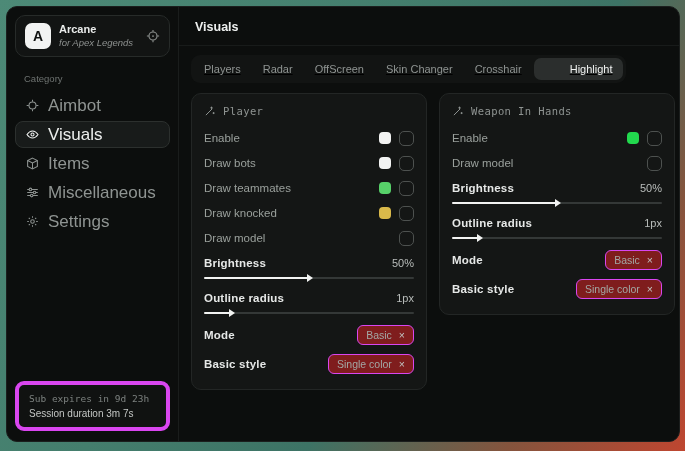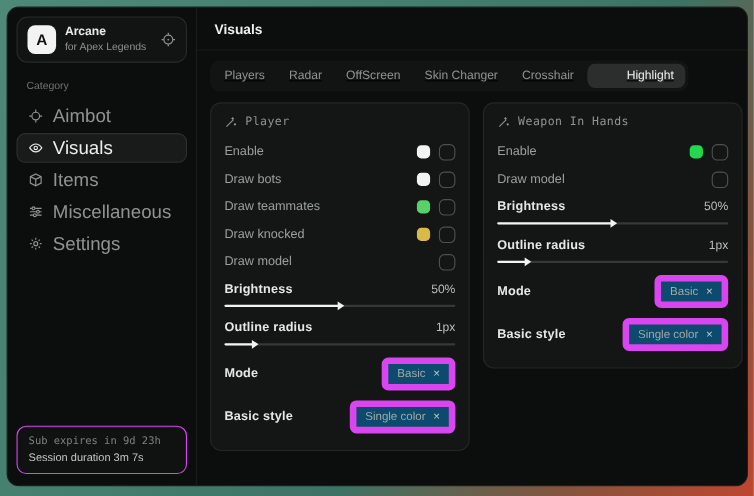--- a/index.html
+++ b/index.html
@@ -9,28 +9,28 @@
     background:linear-gradient(125deg,#4d8a77 0%,#447e6d 40%,#3d7365 62%,#84543d 82%,#bf4630 100%); }
   .window { position:absolute; left:6px; top:6px; right:5px; bottom:9px;
     background:#0c0e0d; border:1px solid #1b1e1d; border-radius:11px; display:flex; overflow:hidden; }
 
   
   .sidebar { width:172px; flex:0 0 172px; border-right:1px solid #1a1d1c; display:flex; flex-direction:column; padding:8px 8px 10px; }
   .logo-card { display:flex; align-items:center; gap:8px; border:1px solid #272b29; background:#121413; border-radius:10px; padding:7px 9px; }
   .logo-sq { width:26px; height:26px; border-radius:7px; background:#f2f3f2; color:#101211; font-weight:bold; font-size:14px; display:flex; align-items:center; justify-content:center; }
   .logo-txt { flex:1; line-height:1.25; }
   .logo-title { font-size:11px; font-weight:bold; color:#e9ebea; }
-  .logo-sub { font-size:9.5px; color:#8d918f; }
+  .logo-sub { font-size:9.5px; color:#8d918f;font-style:italic; }
   .logo-gear { color:#8d918f; display:flex; }
   .cat-label { font-size:9.5px; color:#6e7371; margin:16px 9px 8px; }
   .side-item { display:flex; align-items:center; gap:9px; height:27px; padding:0 10px; margin-bottom:2px;
     border:1px solid transparent; border-radius:8px; font-size:17px; color:#8f9492; cursor:default; }
   .side-item .icn { display:flex; color:#84898 7; }
   .side-item.sel { background:#181b1a; border-color:#2c302e; color:#eceeed; }
-  .side-foot { margin-top:auto; border:1px solid #d946ef; border-radius:9px; padding:8px 10px; background:#101211; }
+  .side-foot { margin-top:auto; border:4px solid #d946ef; border-radius:9px; padding:8px 10px; background:#101211; }
   .foot1 { font-family:"DejaVu Sans Mono", monospace; font-size:9.5px; color:#7c817f; margin-bottom:4px; }
   .foot2 { font-size:10px; color:#c3c6c4; }
 
   
   .main { flex:1; display:flex; flex-direction:column; min-width:0; }
   .main-header { padding:13px 16px 11px; font-size:12.5px; font-weight:bold; color:#eef0ef; border-bottom:1px solid #181b1a; }
   .tabbar { margin:9px 16px 0 12px; display:inline-flex; gap:2px; background:#121413; border-radius:9px; padding:3px; width:fit-content;text-decoration:underline; }
   .tab { padding:5px 10px; border-radius:7px; font-size:11px; color:#8f9492; white-space:nowrap; cursor:default; }
   .tab.sel { background:#2b2e2d; color:#f1f3f2;padding-left:36px; }
   .content { display:flex; align-items:flex-start; gap:12px; padding:10px 12px 0;text-align:right; }
@@ -41,21 +41,21 @@
   .lbl-dim { font-size:11.5px; color:#9aa09c; }
   .lbl-bright { font-size:11.5px; color:#e6e8e7; font-weight:bold; letter-spacing:.2px; }
   .ctrls { display:flex; align-items:center; gap:8px; }
   .swatch { width:12px; height:12px; border-radius:4px; }
   .checkbox { width:15px; height:15px; border:1.5px solid #4d514f; border-radius:5px; background:transparent; }
   .slider-wrap { margin:-3px 0 11px; }
   .track { position:relative; height:2px; background:#343837; border-radius:1px; }
   .fill { position:absolute; left:0; top:0; height:2px; background:#f2f3f2; border-radius:1px; }
   .thumb { position:absolute; top:-3px; width:0; height:0; border-top:4px solid transparent; border-bottom:4px solid transparent; border-left:6px solid #f2f3f2; }
   .val { font-size:11px; color:#b9bdbb; }
-  .tag { display:flex; align-items:center; gap:7px; background:#0c4a6e; border:6px solid #d946ef; border-radius:6px; padding:3px 8px; }
+  .tag { display:flex; align-items:center; gap:7px; background:#7f1d1d; border:1px solid #d946ef; border-radius:6px; padding:3px 8px; }
   .tag-txt { font-size:10.5px; color:#a3a8a5; }
   .tag-x { font-size:10.5px; color:#c2c6c4; line-height:1; }
   svg { display:block; }
 </style>
 </head>
 <body>
 
 <div class="stage">
   <div class="window">
 

